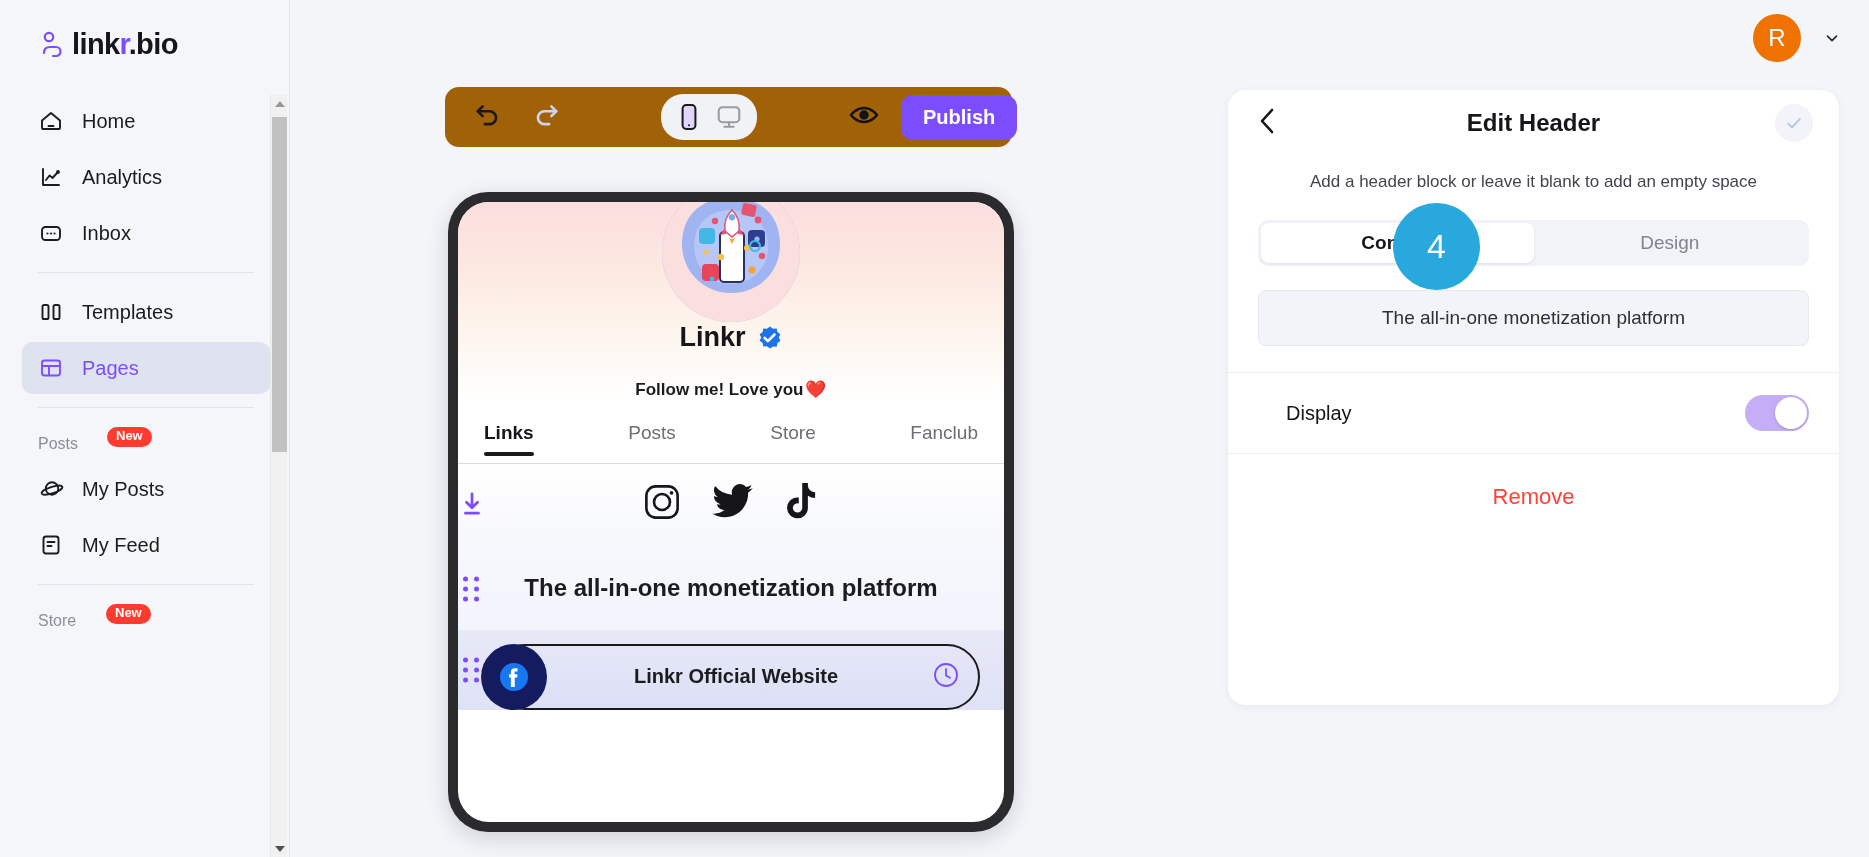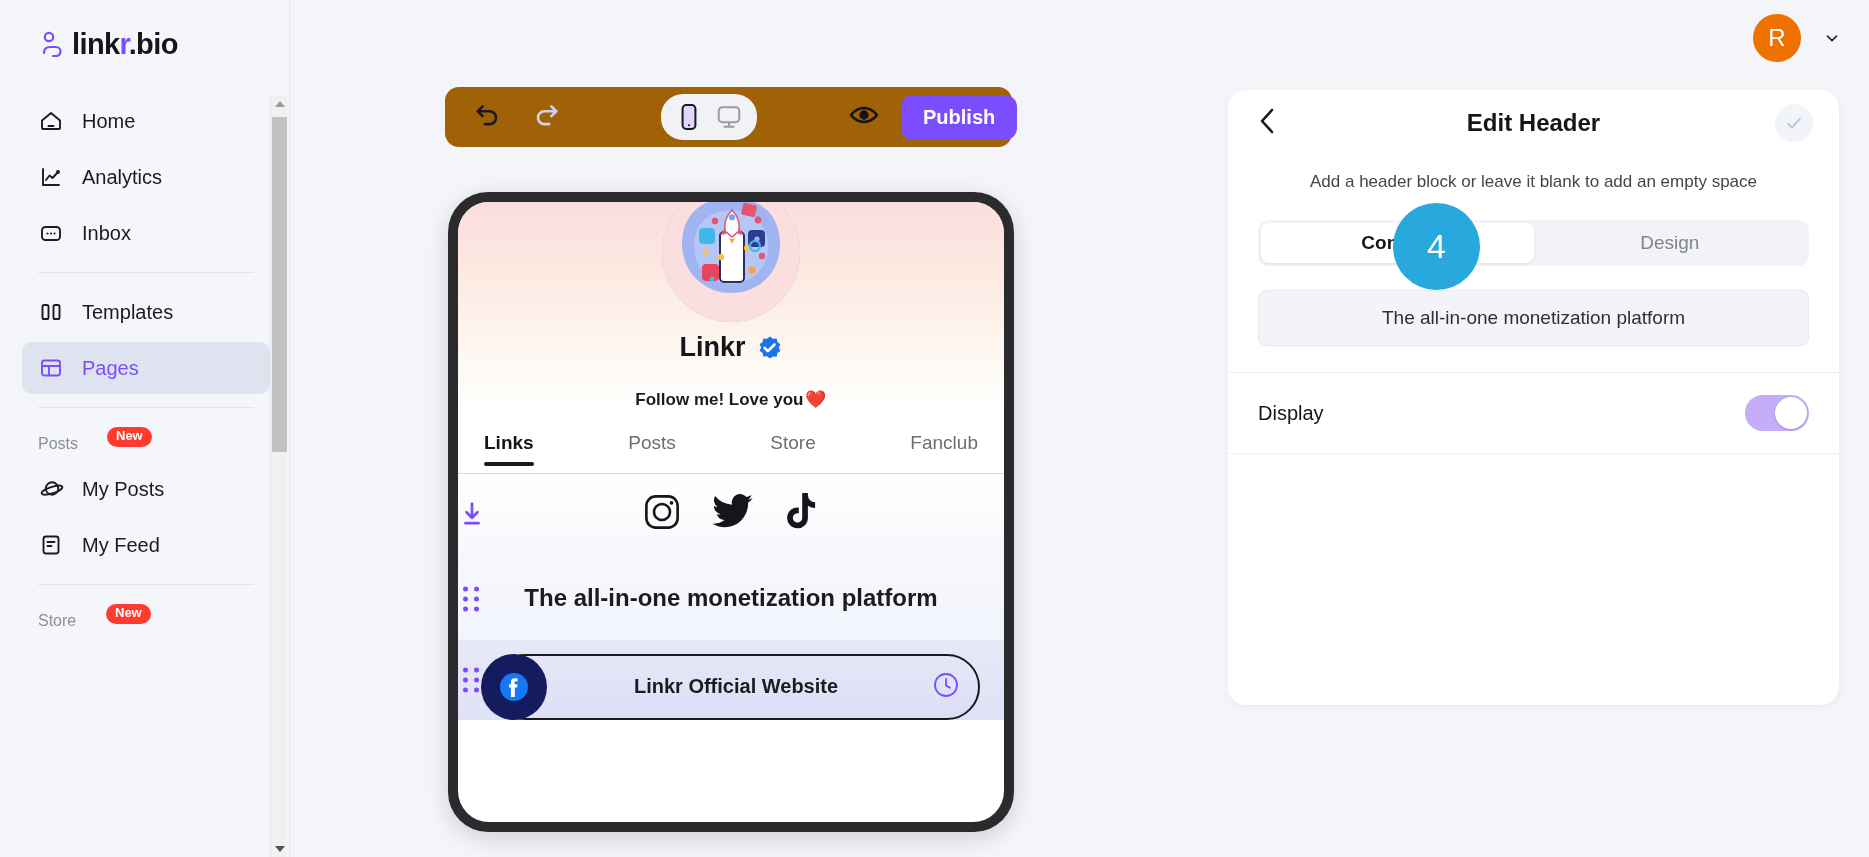--- a/index.html
+++ b/index.html
@@ -110,21 +110,21 @@
     background: linear-gradient(180deg,#fbdede 0%,#fce8e1 32%,#fdf4ec 62%,#fdfbf7 85%,#ffffff 100%);
     padding-top: 0; text-align: center; flex-shrink: 0;
   }
   .pfp {
     width: 138px; height: 138px; border-radius: 50%;
     margin: -18px auto 0; position: relative; overflow: hidden;
     background: #9fb4f0;
   }
   .pfp svg { display: block; }
   .pname {
-    margin-top: 10px; font-size: 27px; font-weight: 700; color: #16161a;
+    font-size: 27px; font-weight: 700; color: #16161a;
     display: flex; align-items: center; justify-content: center; gap: 11px;
   }
   .verified { width: 26px; height: 26px; }
   .pbio {
     margin-top: 26px; font-size: 17px; font-weight: 700; color: #1c1c20;
     display: flex; align-items: center; justify-content: center; gap: 2px;
   }
   .tabs {
     display: flex; align-items: flex-end; justify-content: space-between;
     padding: 22px 26px 9px; border-bottom: 1px solid #d9dade; flex-shrink: 0;
@@ -212,21 +212,21 @@
   .field {
     width: 100%; height: 56px; background: #f2f4f9; border: 1px solid #e6e8f0;
     border-radius: 8px; text-align: center; font-size: 19px; color: #2e3036;
     font-family: inherit; outline: none;
   }
   .row-display {
     border-top: 1px solid #eef0f5; border-bottom: 1px solid #eef0f5;
     height: 82px; margin: 0 0; padding: 0 30px;
     display: flex; align-items: center; justify-content: space-between;
   }
-  .row-label { font-size: 20px; color: #16161a; }
+  .row-label { font-size: 20px; color: #16161a; margin-left: 28px; }
   .toggle {
     width: 64px; height: 36px; border-radius: 20px; background: #c5aef7;
     position: relative; cursor: pointer;
   }
   .toggle .knob {
     position: absolute; right: 2px; top: 2px; width: 32px; height: 32px;
     border-radius: 50%; background: #fff; box-shadow: 0 1px 3px rgba(0,0,0,.18);
   }
   .remove-row { text-align: center; padding: 30px 0; }
   .remove-link { font-size: 22px; color: #ff4136; cursor: pointer; }
@@ -557,16 +557,19 @@
         <input class="field" type="text" value="The all-in-one monetization platform" style="">
       </div>
 
       <div class="row-display">
         <span class="row-label">Display</span>
         <span class="toggle">
             <span class="knob"></span>
           </span>
       </div>
 
+      <div class="remove-row">
+        <span class="remove-link">Remove</span>
+      </div>
     </section>
 
   </main>
 </div>
 
 </body></html>

